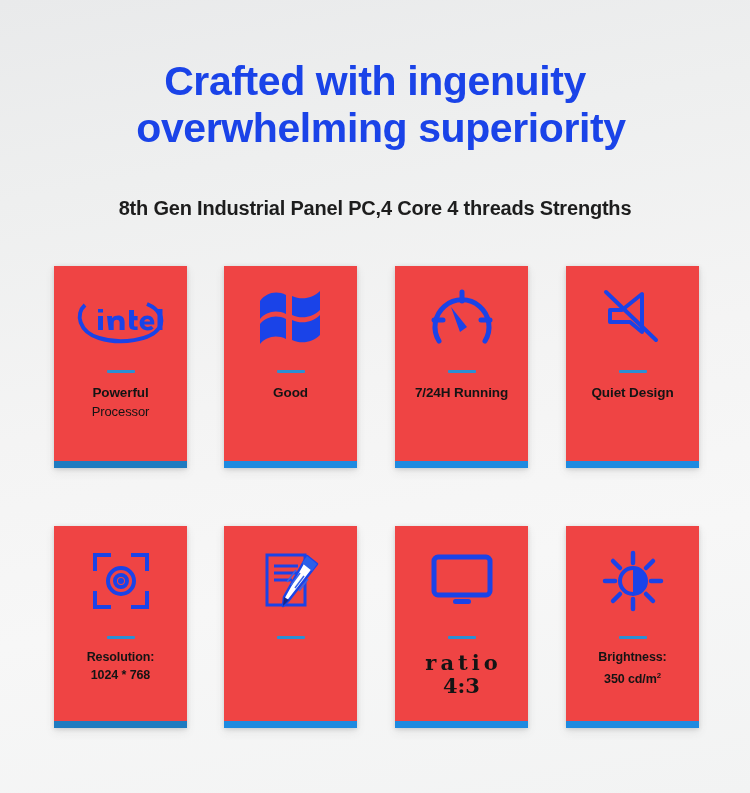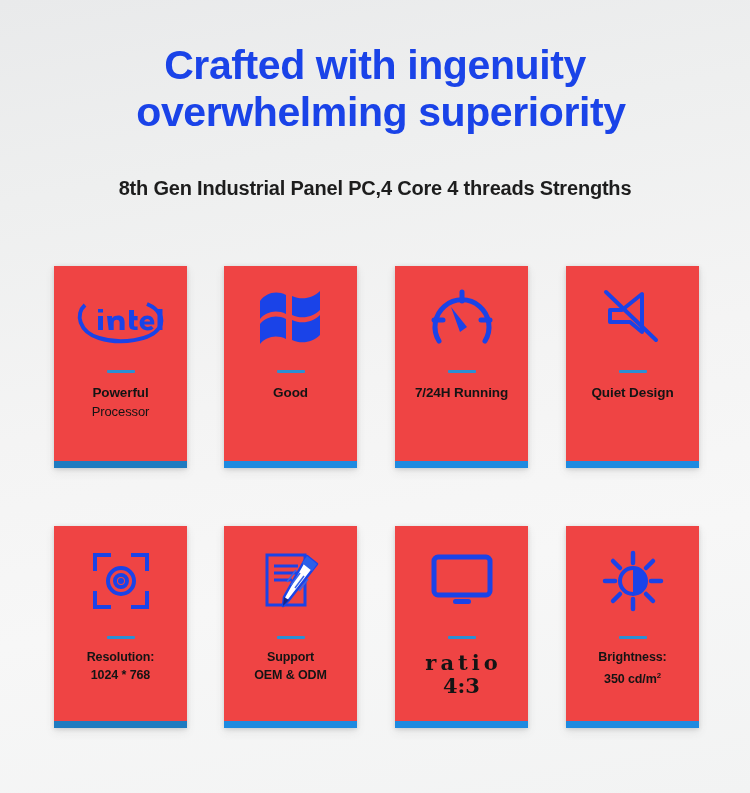--- a/index.html
+++ b/index.html
@@ -8,21 +8,21 @@
     font-family:"Liberation Sans", sans-serif;
     background:linear-gradient(170deg,#e9eaeb 0%,#eeefef 22%,#f4f4f4 48%,#f7f7f7 70%,#f2f3f3 100%);
     overflow:hidden;
     -webkit-font-smoothing:antialiased;
   }
   .page{position:relative;width:750px;height:793px;}
 
   
   .header{position:absolute;left:0;top:0;width:750px;text-align:center;}
   .title{
-    margin:0;padding-top:42px;
+    margin:16px;padding-top:42px;
     color:#1a43e8;
     font-size:41px;line-height:47px;
     font-weight:bold;letter-spacing:-0.4px;
   }
   .title .l2{display:block;padding-left:12px;}
   .subtitle{
     margin:12px;padding-top:28px;
     color:#1d1d1d;
     font-size:20px;line-height:24px;font-weight:bold;
     letter-spacing:-0.2px;
@@ -224,24 +224,20 @@
               <g stroke="#3a64e8" stroke-width="1.6">
                 <line x1="37" y1="20" x2="28" y2="32"></line>
                 <line x1="41" y1="23" x2="32" y2="35"></line>
                 <line x1="45" y1="26" x2="36" y2="38"></line>
                 <line x1="49" y1="29" x2="40" y2="41"></line>
               </g>
             </g>
           </svg>
         </div>
         <div class="divider"></div>
-        <div class="labels">
-          <span class="label-1">Support</span>
-          <span class="label-2">OEM &amp; ODM</span>
-        </div>
         <div class="bottom-bar"></div>
       </div>
 
       <div class="card c2 ratio">
         <div class="icon-wrap">
           <svg width="66" height="56" viewBox="0 0 66 56">
             <rect x="5" y="4" width="56" height="38" rx="4" ry="4" fill="none" stroke="#1a43e8" stroke-width="5"></rect>
             <rect x="24" y="46" width="18" height="5" rx="2.5" ry="2.5" fill="#1a43e8"></rect>
           </svg>
         </div>

